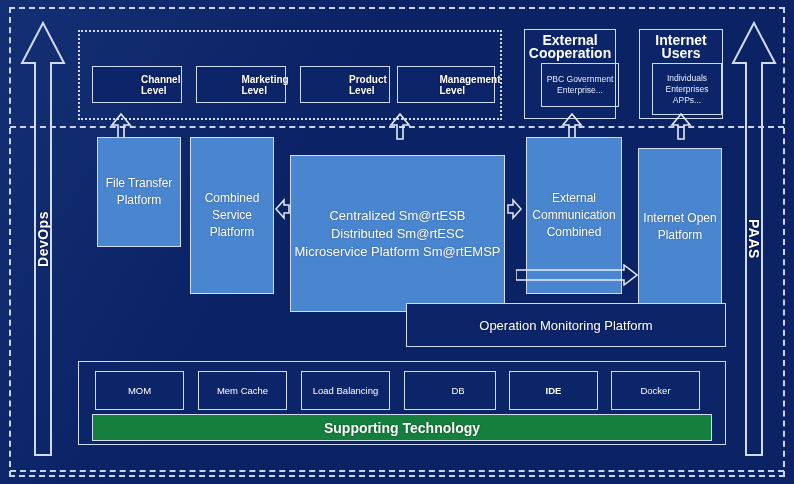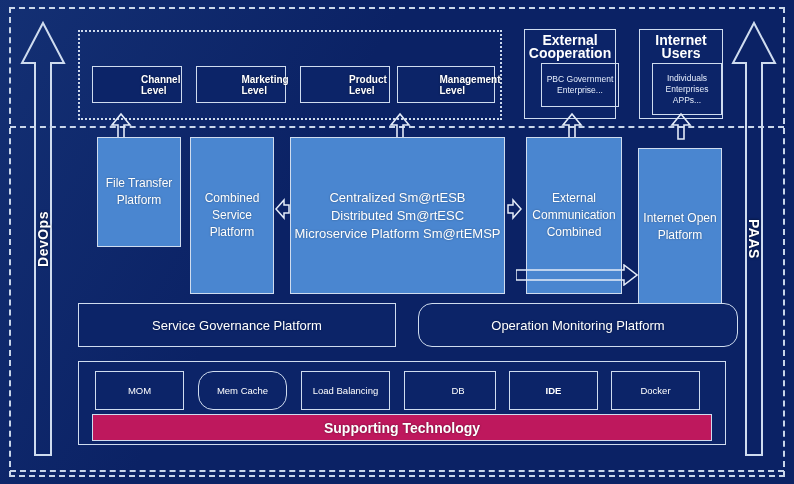--- a/index.html
+++ b/index.html
@@ -100,21 +100,21 @@
     background:#4a86d0;
     border:1px solid #cfdcef;
     box-sizing:border-box;
     display:flex;align-items:center;justify-content:center;
     text-align:center;
     color:#ffffff;
     line-height:17px;
     text-shadow:0 0 2px rgba(0,0,0,.35);
   }
   .plat.small{font-size:12px;}
-  .plat.big{font-size:13px;font-weight:normal;line-height:18px;}
+  .plat.big{font-size:13px;font-weight:normal;line-height:18px;margin-top:18px;}
 
   
   .h-arrow{position:absolute;}
   .h-arrow svg{display:block;}
 
   
   .gov{
     position:absolute;top:303px;height:44px;
     border:1px solid #cfdcef;box-sizing:border-box;
     background:#0c2468;
@@ -133,21 +133,21 @@
     position:absolute;top:371px;height:39px;
     border:1px solid #cfdcef;box-sizing:border-box;
     background:#0c2468;
     display:flex;align-items:center;justify-content:center;
     text-align:center;
     font-size:9.5px;line-height:12px;color:#ffffff;
   }
   .support-bar{
     position:absolute;left:92px;top:414px;width:620px;height:27px;
     border:1px solid #cfdcef;box-sizing:border-box;
-    background:#be185d;
+    background:#15803d;
     display:flex;align-items:center;justify-content:center;
     font-size:14px;font-weight:bold;color:#ffffff;
     text-shadow:0 0 2px rgba(0,0,0,.5);
   }
 
   
   .bot-dashed{
     position:absolute;left:10px;top:470px;width:774px;height:0;
     border-top:2px dashed #c9d6ea;
   }
@@ -260,33 +260,30 @@
   <div class="plat small" style="left:638px;top:148px;width:84px;height:157px;">
     <span>Internet Open Platform</span>
   </div>
 
   <div class="h-arrow" style="left:516px;top:264px;">
     <svg viewBox="0 0 122 22" width="122" height="22">
       <polygon points="0,6 108,6 108,1 121,11 108,21 108,16 0,16" fill="none" stroke="#e4ecf8" stroke-width="1.5"></polygon>
     </svg>
   </div>
 
-  <div class="gov" style="left:78px;width:318px;">
-    <span>Service Governance Platform</span>
-  </div>
-  <div class="gov" style="left:418px;width:320px;border-radius:14px;">
+  <div class="gov" style="left:406px;width:320px;">
     <span>Operation Monitoring Platform</span>
   </div>
 
   <div class="tech-frame"></div>
 
   <div class="tech-box" style="left:95px;width:89px;">
     <span>MOM</span>
   </div>
-  <div class="tech-box" style="left:198px;width:89px;border-radius:15px;">
+  <div class="tech-box" style="left:198px;width:89px;">
     <span>Mem Cache</span>
   </div>
   <div class="tech-box" style="left:301px;width:89px;">
     <span>Load Balancing</span>
   </div>
   <div class="tech-box" style="left:404px;width:92px;padding-left:16px;">
     <span>DB</span>
   </div>
   <div class="tech-box" style="left:509px;width:89px;font-weight:bold;">
     <span>IDE</span>

